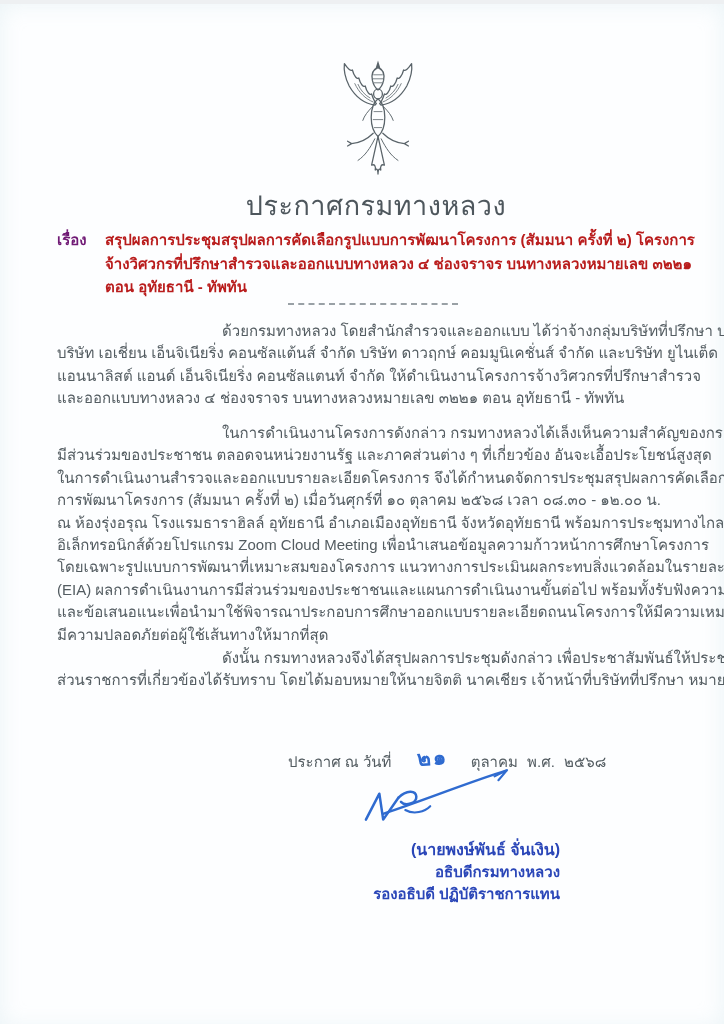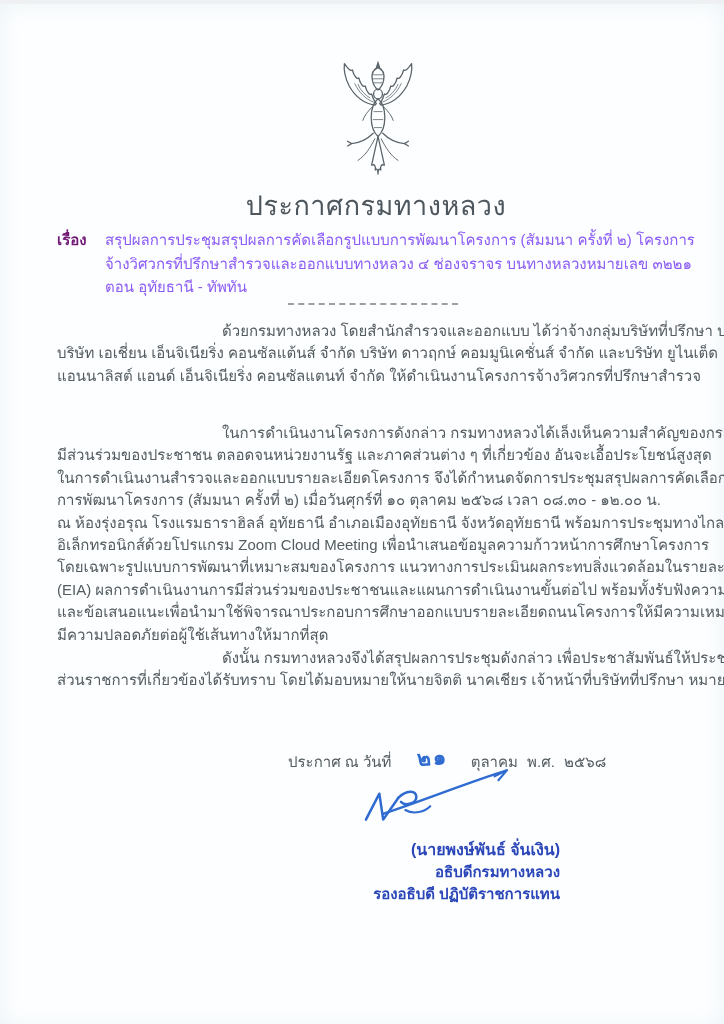--- a/index.html
+++ b/index.html
@@ -15,21 +15,21 @@
   }
   .emblem { position: absolute; left: 330px; top: 54px; width: 96px; height: 120px; }
   .emblem svg { width: 100%; height: 100%; }
   .title {
     position: absolute; left: 0; top: 180px; width: 724px;
     margin: 0; text-align: center; transform: translateX(14px);
     font-size: 27px; font-weight: 500; color: #4e575d; letter-spacing: 0.5px;
   }
   .subject { position: absolute; left: 57px; top: 224px; width: 620px; }
   .subject-label { position: absolute; left: 0; top: 0; font-weight: 600; color: #701a75; font-size: 15px; }
-  .subject-lines { margin-left: 48px; font-weight: 400; color: #8b5cf6; }
+  .subject-lines { margin-left: 48px; font-weight: 700; color: #b91c1c; }
   .subject-lines .tline { font-size: 15px; line-height: 23.5px; white-space: nowrap; }
   .separator {
     position: absolute; left: 288px; top: 299px; width: 170px; height: 0;
     border-top: 2px dashed #99a1a6;
   }
   .para { position: absolute; left: 57px; width: 622px; }
   .para .tline { font-size: 15px; line-height: 22.4px; white-space: nowrap; color: #535c61; }
   .para .tline:first-child { margin-left: 165px; }
   .p1 { top: 316px; }
   .p2 { top: 418px; }
@@ -93,20 +93,21 @@
         <div class="tline">ตอน อุทัยธานี - ทัพทัน</div>
       </div>
   </div>
 
   <div class="separator"></div>
 
   <div class="para p1">
       <div class="tline">ด้วยกรมทางหลวง โดยสำนักสำรวจและออกแบบ ได้ว่าจ้างกลุ่มบริษัทที่ปรึกษา ประกอบด้วย</div>
       <div class="tline">บริษัท เอเชี่ยน  เอ็นจิเนียริ่ง คอนซัลแต้นส์ จำกัด บริษัท ดาวฤกษ์ คอมมูนิเคชั่นส์ จำกัด และบริษัท ยูไนเต็ด</div>
       <div class="tline">แอนนาลิสต์ แอนด์ เอ็นจิเนียริ่ง คอนซัลแตนท์ จำกัด ให้ดำเนินงานโครงการจ้างวิศวกรที่ปรึกษาสำรวจ</div>
+      <div class="tline">และออกแบบทางหลวง ๔ ช่องจราจร บนทางหลวงหมายเลข ๓๒๒๑ ตอน อุทัยธานี - ทัพทัน</div>
     </div>
   <div class="para p2">
       <div class="tline">ในการดำเนินงานโครงการดังกล่าว กรมทางหลวงได้เล็งเห็นความสำคัญของกระบวนการ</div>
       <div class="tline">มีส่วนร่วมของประชาชน ตลอดจนหน่วยงานรัฐ และภาคส่วนต่าง ๆ ที่เกี่ยวข้อง อันจะเอื้อประโยชน์สูงสุด</div>
       <div class="tline">ในการดำเนินงานสำรวจและออกแบบรายละเอียดโครงการ จึงได้กำหนดจัดการประชุมสรุปผลการคัดเลือกรูปแบบ</div>
       <div class="tline">การพัฒนาโครงการ (สัมมนา ครั้งที่ ๒) เมื่อวันศุกร์ที่ ๑๐ ตุลาคม ๒๕๖๘ เวลา ๐๘.๓๐ - ๑๒.๐๐ น.</div>
       <div class="tline">ณ ห้องรุ่งอรุณ โรงแรมธาราฮิลล์ อุทัยธานี อำเภอเมืองอุทัยธานี จังหวัดอุทัยธานี พร้อมการประชุมทางไกลผ่านสื่อ</div>
       <div class="tline">อิเล็กทรอนิกส์ด้วยโปรแกรม Zoom Cloud Meeting เพื่อนำเสนอข้อมูลความก้าวหน้าการศึกษาโครงการ</div>
       <div class="tline">โดยเฉพาะรูปแบบการพัฒนาที่เหมาะสมของโครงการ แนวทางการประเมินผลกระทบสิ่งแวดล้อมในรายละเอียด</div>
       <div class="tline">(EIA) ผลการดำเนินงานการมีส่วนร่วมของประชาชนและแผนการดำเนินงานขั้นต่อไป พร้อมทั้งรับฟังความคิดเห็น</div>

